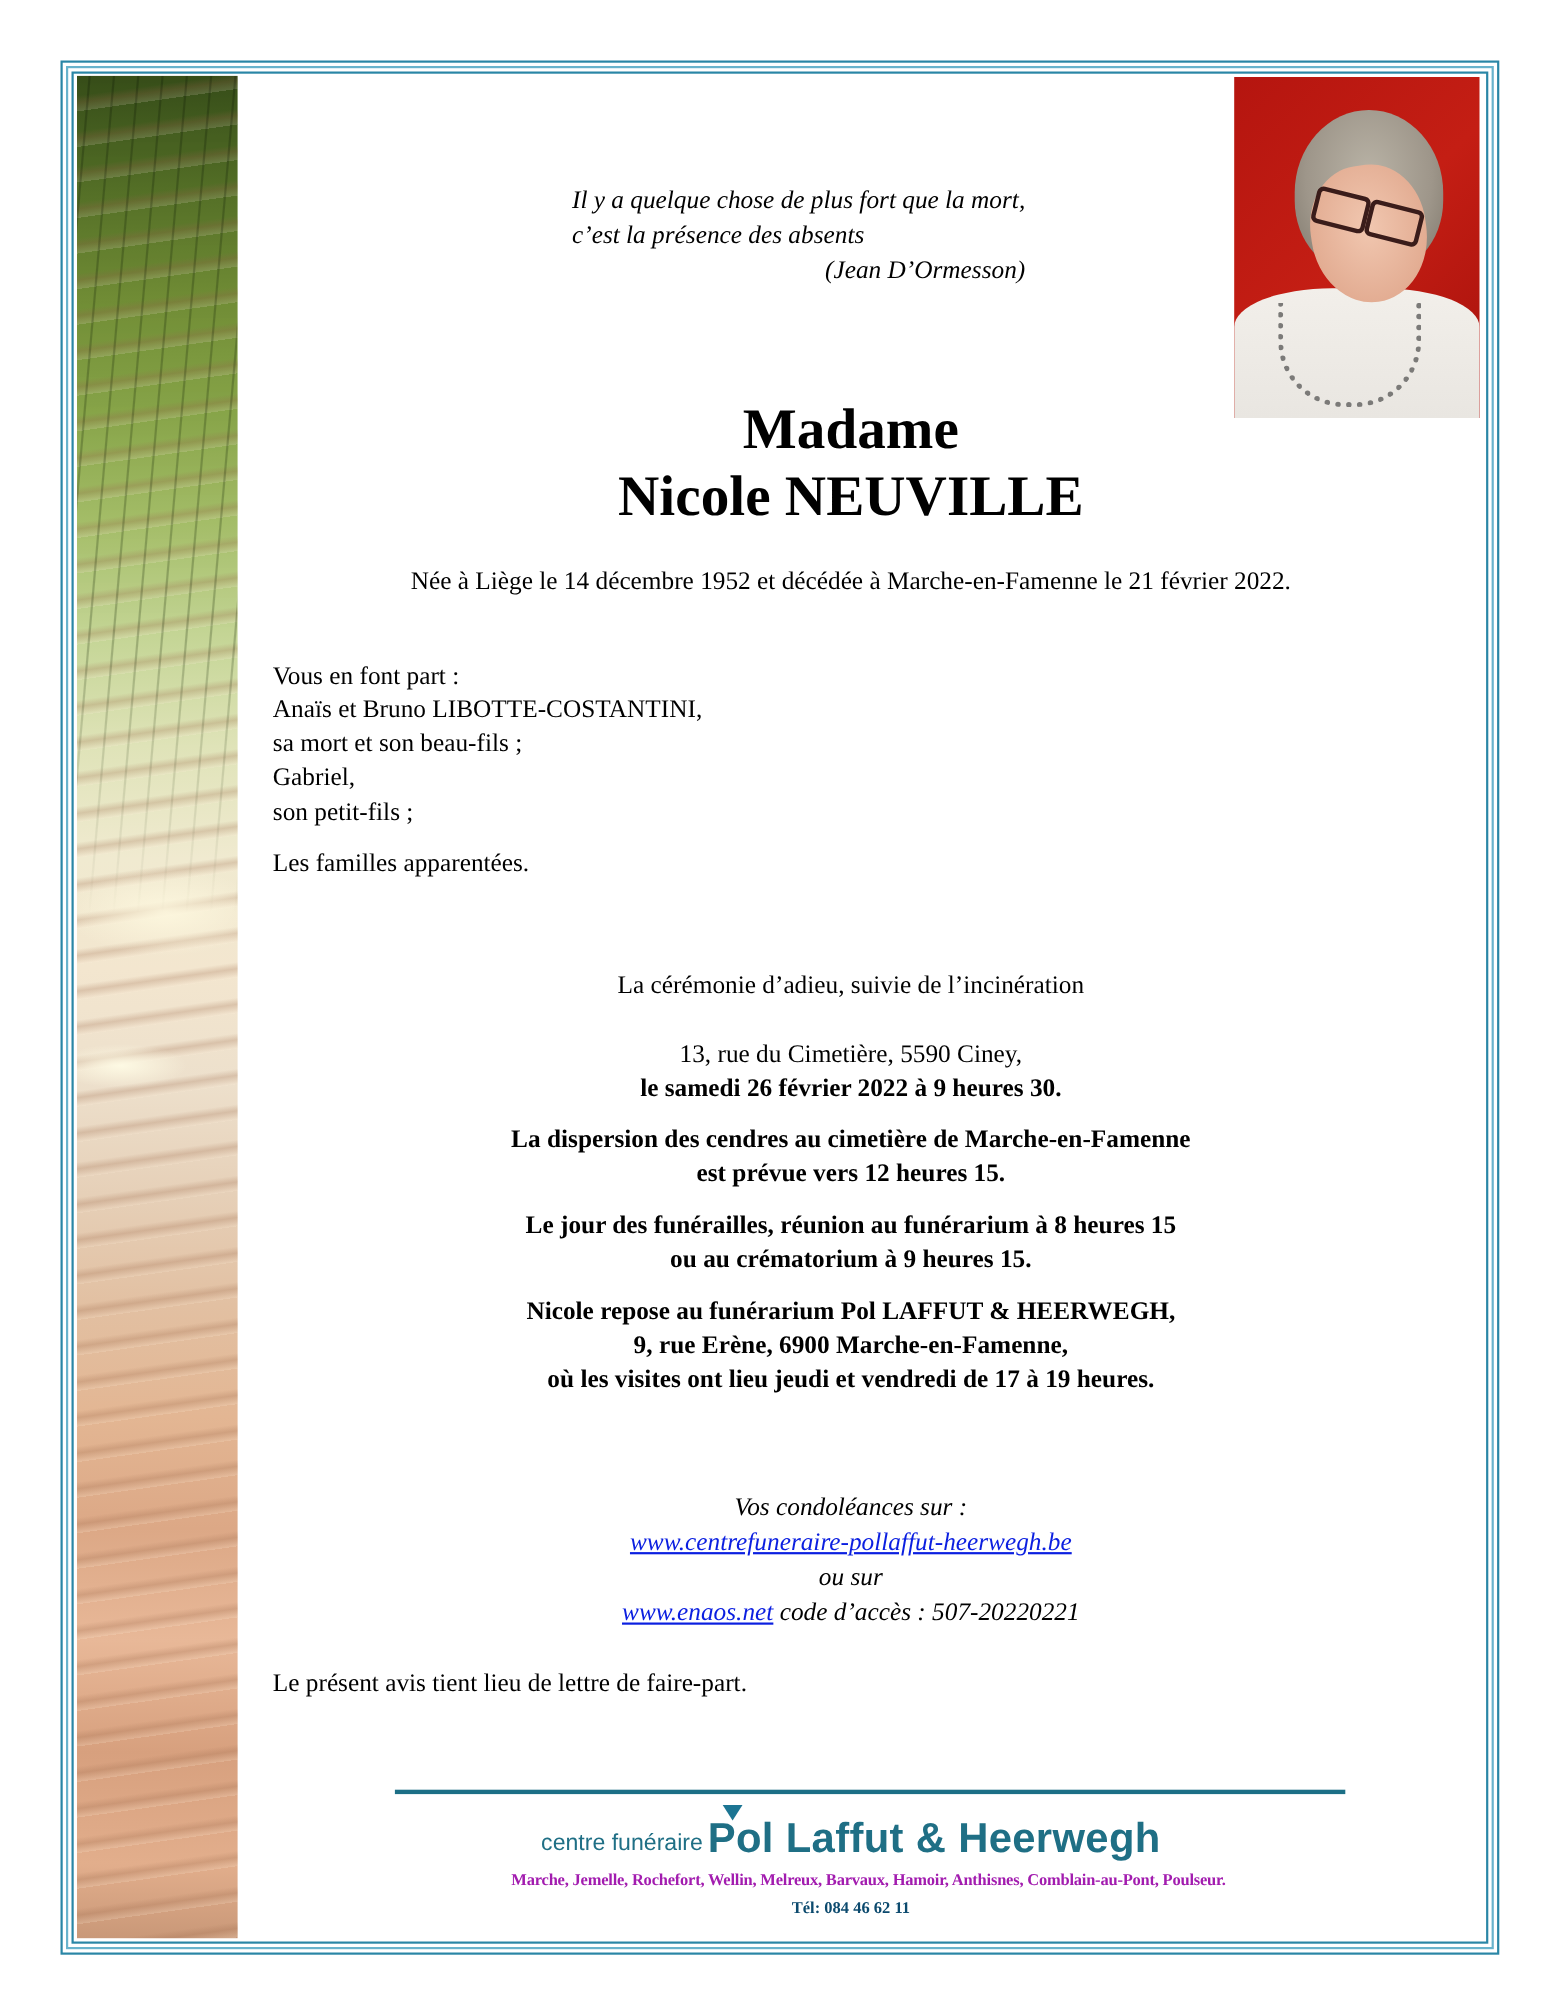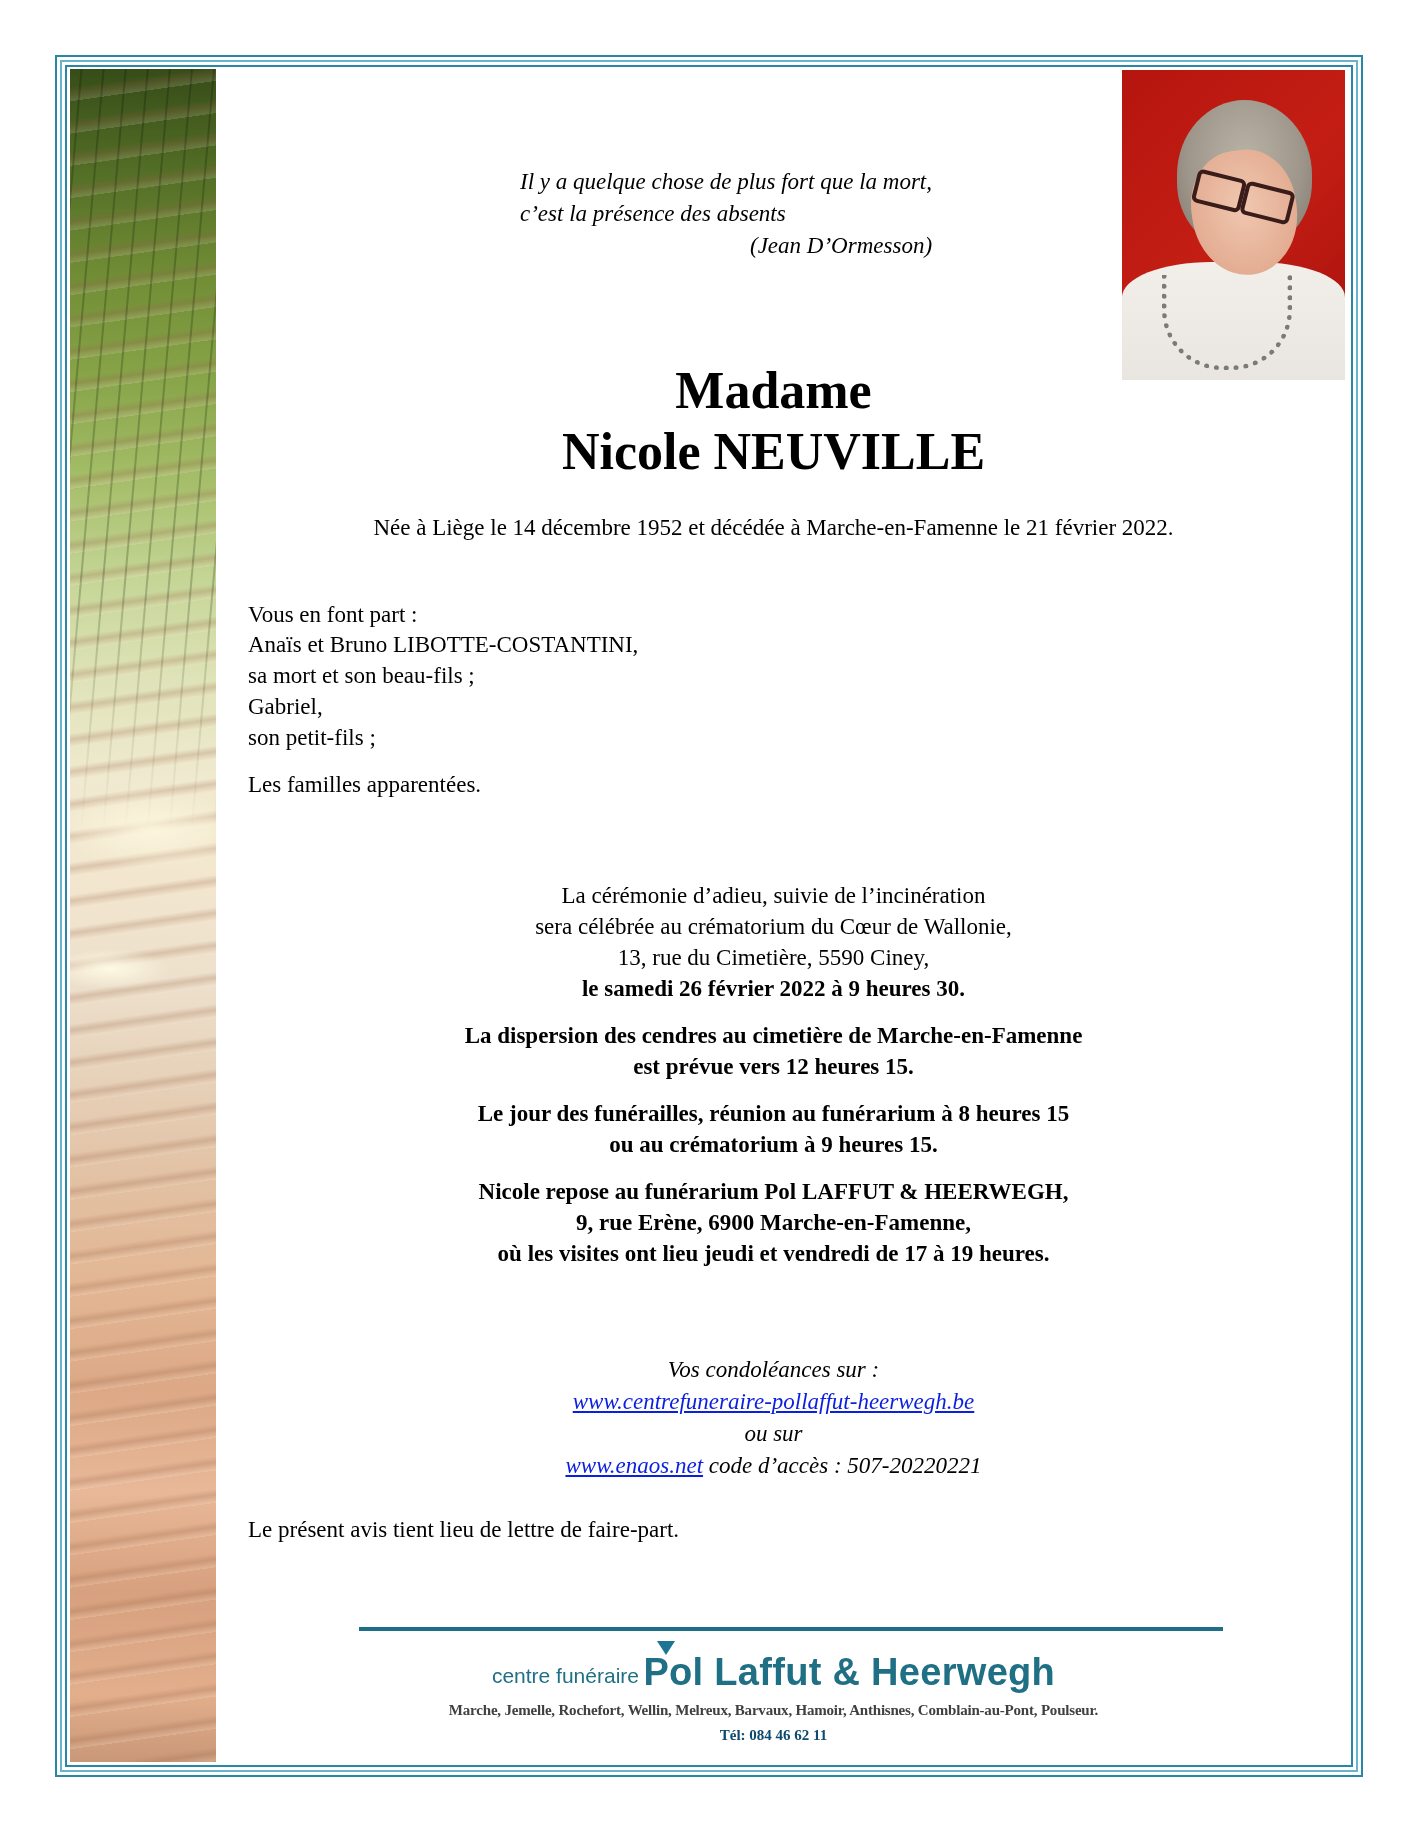--- a/index.html
+++ b/index.html
@@ -71,22 +71,22 @@
 
   .notice { position: absolute; left: 248px; top: 1515px; font-size: 23px; line-height: 30px; }
 
   .logo-rule { position: absolute; left: 359px; top: 1627px; width: 864px; height: 4px; background: #1c6f86; }
   .logo-arrow { position: absolute; left: 657px; top: 1641px; width: 0; height: 0;
                 border-left: 9px solid transparent; border-right: 9px solid transparent; border-top: 14px solid #1c7593; }
   .logo-line { position: absolute; left: 216px; top: 1651px; width: 1115px; text-align: center; color: #1f6f85;
                font-family: "Liberation Sans", "DejaVu Sans", sans-serif; white-space: nowrap; }
   .logo-line .small { font-size: 21px; vertical-align: 2px; }
   .logo-line .big { font-size: 38px; font-weight: bold; letter-spacing: 0.3px; }
-  .logo-towns { position: absolute; left: 216px; top: 1702px; width: 1115px; text-align: center;
-                color: #404040; font-size: 15px; font-weight: bold; letter-spacing: -0.2px; }
+  .logo-towns { position: absolute; left: 232px; top: 1702px; width: 1115px; text-align: center;
+                color: #a21caf; font-size: 15px; font-weight: bold; letter-spacing: -0.2px; }
   .logo-tel { position: absolute; left: 216px; top: 1727px; width: 1115px; text-align: center;
               color: #0c4a6e; font-size: 15px; font-weight: bold; }
 </style>
 </head>
 <body>
 
 <div class="frame-outer">
   <div class="frame-mid">
     <div class="frame-inner"></div>
   </div>
@@ -121,21 +121,21 @@
 <div class="family" style="top:584px;margin-top:16px;">Vous en font part :</div>
 <div class="family" style="top:630px;">Anaïs et Bruno LIBOTTE-COSTANTINI,</div>
 <div class="family rel" style="top:661px;">sa mort et son beau-fils ;</div>
 <div class="family" style="top:692px;">Gabriel,</div>
 <div class="family rel" style="top:723px;">son petit-fils ;</div>
 <div class="family" style="top:770px;">Les familles apparentées.</div>
 
 <div class="center ceremony">
   <p>
     <span>La cérémonie d’adieu, suivie de l’incinération</span><br>
-    <span>sera célébrée au crématorium du Cœur de Wallonie,</span><br>
+    <br>
     <span>13, rue du Cimetière, 5590 Ciney,</span><br>
     <span class="b">le samedi 26 février 2022 à 9 heures 30.</span>
   </p>
   <p class="b">
     <span>La dispersion des cendres au cimetière de Marche-en-Famenne</span><br>
     <span>est prévue vers 12 heures 15.</span>
   </p>
   <p class="b">
     <span>Le jour des funérailles, réunion au funérarium à 8 heures 15</span><br>
     <span>ou au crématorium à 9 heures 15.</span>

